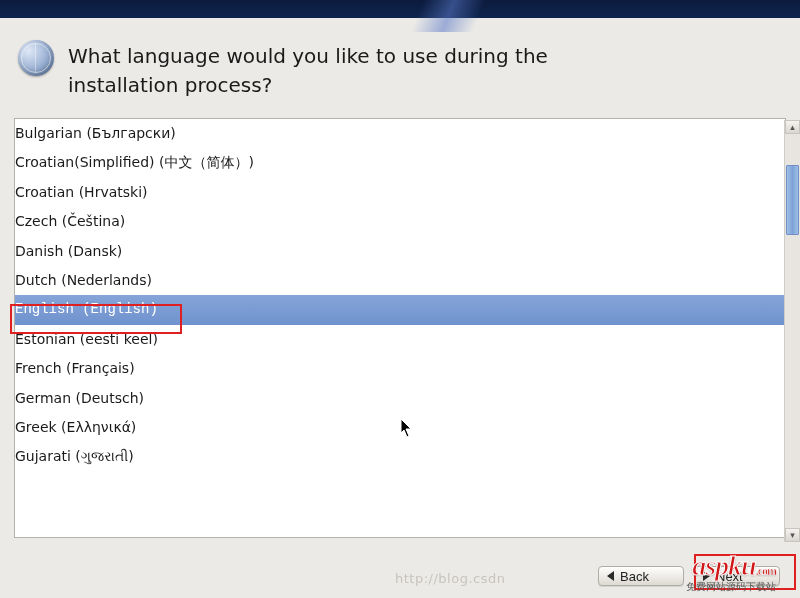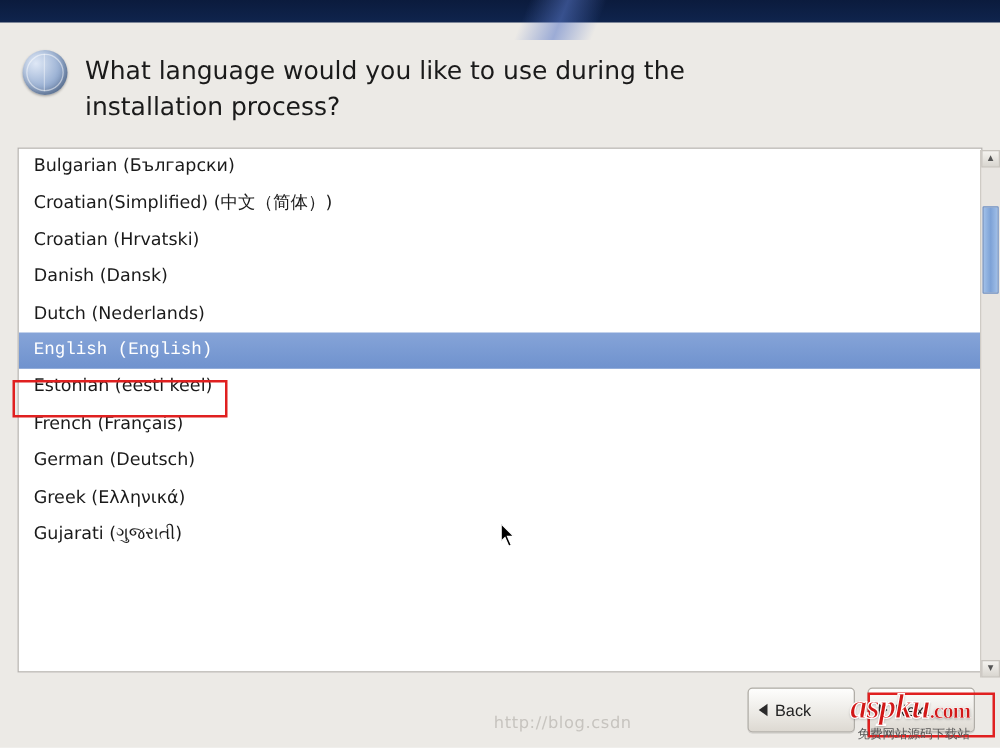--- a/index.html
+++ b/index.html
@@ -7,35 +7,35 @@
   .header-band { width: 100%; height: 18px; background: linear-gradient(180deg, #0b1b3d 0%, #0f244d 100%); position: relative; }
   .header-band::after { content: ""; position: absolute; right: 250px; top: -8px; width: 200px; height: 40px; background: linear-gradient(80deg, rgba(255,255,255,0) 35%, rgba(90,120,200,0.55) 50%, rgba(255,255,255,0) 65%); transform: skewX(-30deg); }
   .page-pad { padding: 0 10px; }
   .prompt-area { display: flex; align-items: flex-start; padding: 22px 8px 18px 8px; gap: 14px; }
   .globe { width: 36px; height: 36px; border-radius: 50%; background: radial-gradient(circle at 30% 30%, #dfe8f6 0%, #99b0d3 55%, #5b7bab 100%); box-shadow: inset -2px -3px 6px rgba(0,0,0,0.25), 0 1px 2px rgba(0,0,0,0.3); position: relative; flex: 0 0 auto; }
   .globe::before { content: ""; position: absolute; inset: 3px; border: 1px solid rgba(255,255,255,0.5); border-radius: 50%; }
   .globe::after { content: ""; position: absolute; left: 17px; top: 3px; width: 1px; height: 30px; background: rgba(255,255,255,0.4); }
   .prompt-text { line-height: 1.45; font-size: 20px; padding-top: 2px; }
   .list-frame { margin: 0 4px; border: 1px solid #b5b2ad; background: #fff; height: 420px; display: flex; }
   .list-body { flex: 1 1 auto; overflow-y: scroll; position: relative; }
-  .item { padding: 3px 8px 4px 12px; font-size: 14px; line-height: 1.6; white-space: nowrap; cursor: default; }
+  .item { padding: 3px 8px 4px 0; font-size: 14px; line-height: 1.6; white-space: nowrap; cursor: default; }
   .item.selected { background: linear-gradient(180deg, #86a4d8 0%, #6f92ce 100%); color: #fff; position: relative; font-family: Liberation Mono, monospace; }
   .highlight-box { border: 2px solid #e02020; position: absolute; pointer-events: none; }
   .hl-selected { left: 10px; top: 304px; width: 172px; height: 30px; }
   .hl-next { left: 694px; top: 554px; width: 102px; height: 36px; }
   .outer-scroll { position: absolute; right: 0; top: 120px; width: 16px; bottom: 56px; background: #e8e5e1; border-left: 1px solid #cfcbc5; }
   .outer-scroll .arrow { height: 14px; background: linear-gradient(180deg,#f5f3ef,#d9d6d0); border: 1px solid #c8c4be; display:flex; align-items:center; justify-content:center; font-size:9px; color:#555; }
   .outer-scroll .thumb { position: absolute; left: 1px; right: 1px; top: 45px; height: 70px; background: linear-gradient(90deg,#a0bfe8,#7ea2d6,#a0bfe8); border: 1px solid #6f90c4; border-radius: 1px; }
   
   .list-body::-webkit-scrollbar { width: 15px; }
   .list-body::-webkit-scrollbar-track { background: #eae7e2; }
   .list-body::-webkit-scrollbar-thumb { background: linear-gradient(90deg,#dedbd5,#cfccc6,#dedbd5); border: 1px solid #b9b5af; }
   .list-body::-webkit-scrollbar-button { height: 14px; background: linear-gradient(180deg,#f5f3ef,#d9d6d0); border:1px solid #c8c4be; }
   .button-row { position: absolute; right: 20px; bottom: 12px; display: flex; gap: 10px; }
-  .btn { min-width: 86px; height: 36px; padding: 0 12px 0 8px; border: 1px solid #b0ada7; border-radius: 4px; background: linear-gradient(180deg,#fefefd 0%, #ebe9e4 60%, #ddd9d2 100%); display: inline-flex; align-items: center; gap: 6px; font-size: 13px; color: #222; box-shadow: 0 1px 0 rgba(0,0,0,0.1); cursor: pointer; }
+  .btn { min-width: 86px; height: 20px; padding: 0 12px 0 8px; border: 1px solid #b0ada7; border-radius: 4px; background: linear-gradient(180deg,#fefefd 0%, #ebe9e4 60%, #ddd9d2 100%); display: inline-flex; align-items: center; gap: 6px; font-size: 13px; color: #222; box-shadow: 0 1px 0 rgba(0,0,0,0.1); cursor: pointer; }
   .btn .arrow-ic { width: 0; height: 0; border-top: 5px solid transparent; border-bottom: 5px solid transparent; }
   .btn.back .arrow-ic { border-right: 7px solid #2a2a2a; }
   .btn.next .arrow-ic { border-left: 7px solid #2a2a2a; }
   .watermark { position: absolute; left: 395px; bottom: 12px; font-size: 13px; color: #c7c4bf; letter-spacing: 0.5px; white-space: nowrap; }
   .aspku { position: absolute; right: 24px; bottom: 16px; font-family: Georgia, "Times New Roman", serif; font-style: italic; font-weight: 900; font-size: 28px; color: #d11818; -webkit-text-stroke: 1px #fff; text-shadow: 0 1px 2px rgba(0,0,0,0.35); pointer-events: none; letter-spacing: -1px; }
   .aspku-sub { position: absolute; right: 24px; bottom: 4px; font-size: 10px; color: #555; pointer-events:none; }
   .cursor { position: absolute; left: 401px; top: 419px; width: 14px; height: 20px; pointer-events: none; }
   .cursor svg { width: 14px; height: 20px; }
 </style>
 </head>
@@ -50,20 +50,21 @@
       <span>What language would you like to use during the</span><br>
       <span>installation process?</span>
     </div>
   </div>
 
   <div class="list-frame">
     <div class="list-body" id="language-list">
         <div class="item">Bulgarian (Български)</div>
         <div class="item">Croatian(Simplified) (中文（简体）)</div>
         <div class="item">Croatian (Hrvatski)</div>
+        <div class="item">Czech (Čeština)</div>
         <div class="item">Danish (Dansk)</div>
         <div class="item">Dutch (Nederlands)</div>
         <div class="item selected">English (English)</div>
         <div class="item">Estonian (eesti keel)</div>
         <div class="item">French (Français)</div>
         <div class="item">German (Deutsch)</div>
         <div class="item">Greek (Ελληνικά)</div>
         <div class="item">Gujarati (ગુજરાતી)</div>
       </div>
   </div>
@@ -84,21 +85,21 @@
     <span class="arrow-ic"></span>
     <span>Next</span>
   </button>
 </div>
 
 <div class="highlight-box hl-selected"></div>
 <div class="highlight-box hl-next"></div>
 
 <div class="watermark">http://blog.csdn</div>
 <div class="aspku">
-  <span>aspku</span><span style="font-size:18px;font-style:normal;-webkit-text-stroke:0.5px #fff">.com</span>
+  <span>aspku</span><span style="font-size:12px;font-style:normal;-webkit-text-stroke:0.5px #fff">.com</span>
 </div>
 <div class="aspku-sub">免费网站源码下载站</div>
 
 <div class="cursor">
   <svg viewBox="0 0 14 20">
       <path d="M0 0 L0 14 L3 11 L6 18 L8 17 L5 10 L10 10 Z" fill="#000" stroke="#fff" stroke-width="1"></path>
     </svg>
 </div>
 
 </body></html>

